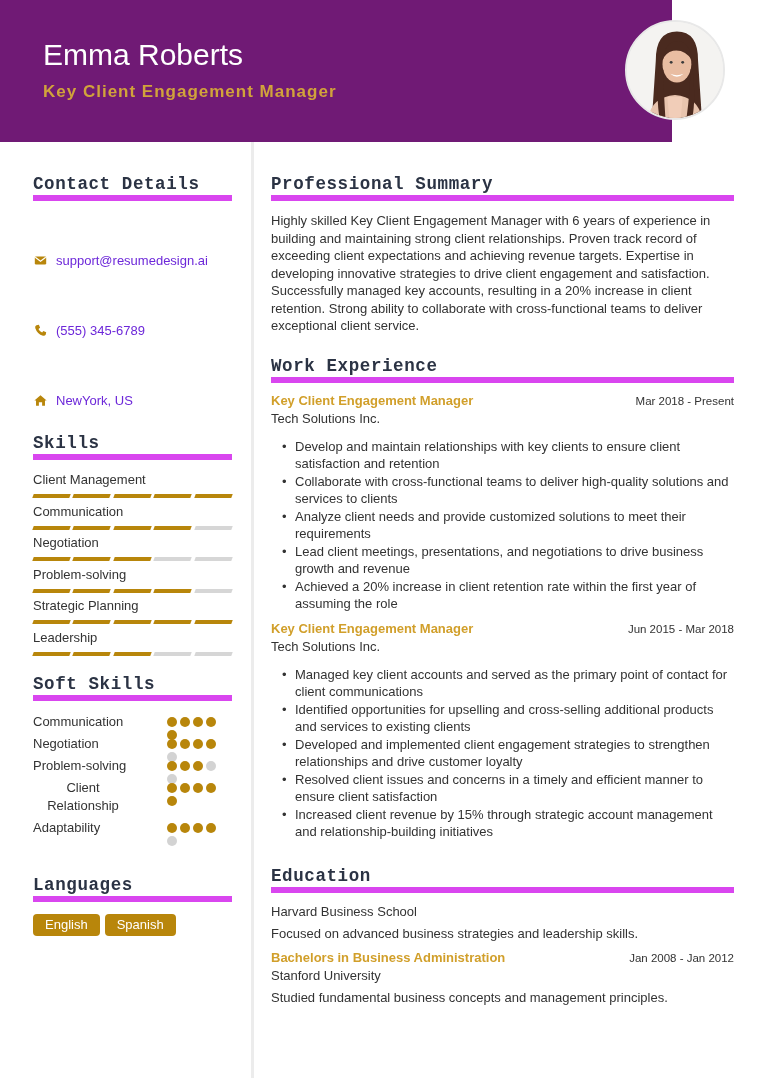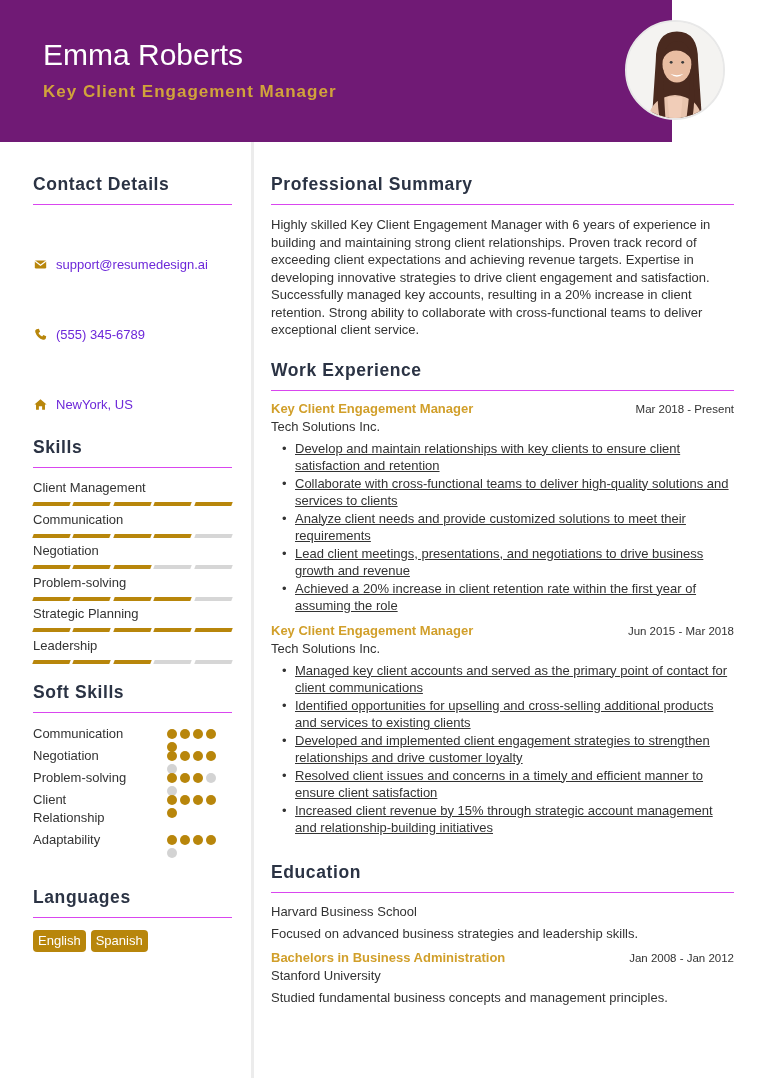--- a/index.html
+++ b/index.html
@@ -10,21 +10,21 @@
   .name { position: absolute; left: 43px; top: 38px; font-size: 30px; font-weight: 500; color: #ffffff; letter-spacing: 0px; }
   .job-title { position: absolute; left: 43px; top: 82px; font-size: 17px; font-weight: 700; color: #d1a33b; letter-spacing: 1px; }
   .avatar { position: absolute; left: 625px; top: 20px; width: 100px; height: 100px; border-radius: 50%; background: #f5f4f2; border: 2px solid #e8e8e8; overflow: hidden; }
   .avatar svg { width: 100%; height: 100%; display: block; }
 
   .divider-v { position: absolute; left: 251px; top: 142px; width: 3px; height: 936px; background: #ececec; }
 
   .side { position: absolute; left: 33px; top: 142px; width: 199px; }
   .main { position: absolute; left: 271px; top: 142px; width: 463px; }
 
-  .sec-title { font-size: 17.5px; font-weight: 700; color: #2b3344; letter-spacing: 0.6px; padding-bottom: 9px; border-bottom: 1px solid #d946ef; }
+  .sec-title { font-size: 17.5px; font-weight: 700; color: #2b3344; letter-spacing: 0.6px; padding-bottom: 1px; border-bottom: 6px solid #d946ef; font-family: Liberation Mono, monospace; }
 
   
   .contact { margin-top: 10px; }
   .contact-item { display: flex; align-items: center; height: 22px; font-size: 13px; color: #6d28d9; margin-top: 48px; }
   .contact-item .ic { width: 14px; height: 14px; margin-right: 9px; display: inline-flex; align-items: center; justify-content: center; }
   .contact-item svg { width: 13px; height: 13px; display: block; }
 
   
   .skills { margin-top: 12px; }
   .skill { height: 31.6px; }
@@ -38,30 +38,30 @@
   .soft { margin-top: 12px; }
   .soft-row { position: relative; display: flex; align-items: flex-start; }
   .soft-name { width: 134px; font-size: 13px; color: #333; line-height: 18px; }
   .dots { width: 60px; display: flex; flex-wrap: wrap; gap: 3px 3px; padding-top: 4px; }
   .dot { width: 10px; height: 10px; border-radius: 50%; }
   .dot.on { background: #b8860b; }
   .dot.off { background: #d3d3d3; }
 
   
   .langs { display: flex; gap: 5px; margin-top: 12px; }
-  .lang { background: #b8860b; color: #fff; font-size: 13px; padding: 3px 5px; border-radius: 4px; line-height: 16px; }
+  .lang { background: #b8860b; color: #fff; font-size: 13px; padding: 3px 12px; border-radius: 4px; line-height: 16px; }
 
   
   .summary { margin-top: 11px; font-size: 13px; line-height: 17.5px; color: #333; }
   .job { margin-top: 10px; }
   .job-head { display: flex; justify-content: space-between; align-items: baseline; }
   .job-role { font-size: 13px; font-weight: 700; color: #d19f2a; }
   .job-date { font-size: 11.5px; color: #333; }
   .company { font-size: 13px; color: #333; margin-top: 3px; }
-  ul.bullets { list-style: none; margin-top: 6px; padding-left: 11px; text-decoration: underline; }
+  ul.bullets { list-style: none; margin-top: 12px; padding-left: 11px; }
   ul.bullets li { position: relative; padding-left: 13px; font-size: 13px; line-height: 17.5px; color: #333; }
   ul.bullets li::before { content: "•"; position: absolute; left: 0; top: 0; color: #333; }
   .edu-desc { font-size: 13px; color: #333; margin-top: 7px; }
 </style>
 </head>
 <body>
 
 <div class="header">
   <div class="name">Emma Roberts</div>
   <div class="job-title">Key Client Engagement Manager</div>
@@ -209,21 +209,21 @@
         <div class="soft-row" style="height: 22px;">
           <div class="soft-name">Problem-solving</div>
           <div class="dots" style="position: absolute; left: 134px; top: 0px;">
             <span class="dot on"></span>
             <span class="dot on"></span>
             <span class="dot on"></span>
             <span class="dot off"></span>
             <span class="dot off"></span>
           </div>
         </div>
-        <div class="soft-row" style="height: 40px;">
+        <div class="soft-row" style="height: 40px; text-align: center;">
           <div class="soft-name" style="width: 100px;">Client Relationship</div>
           <div class="dots" style="position: absolute; left: 134px; top: 0px;">
             <span class="dot on"></span>
             <span class="dot on"></span>
             <span class="dot on"></span>
             <span class="dot on"></span>
             <span class="dot on"></span>
           </div>
         </div>
         <div class="soft-row" style="height: 38px;">

